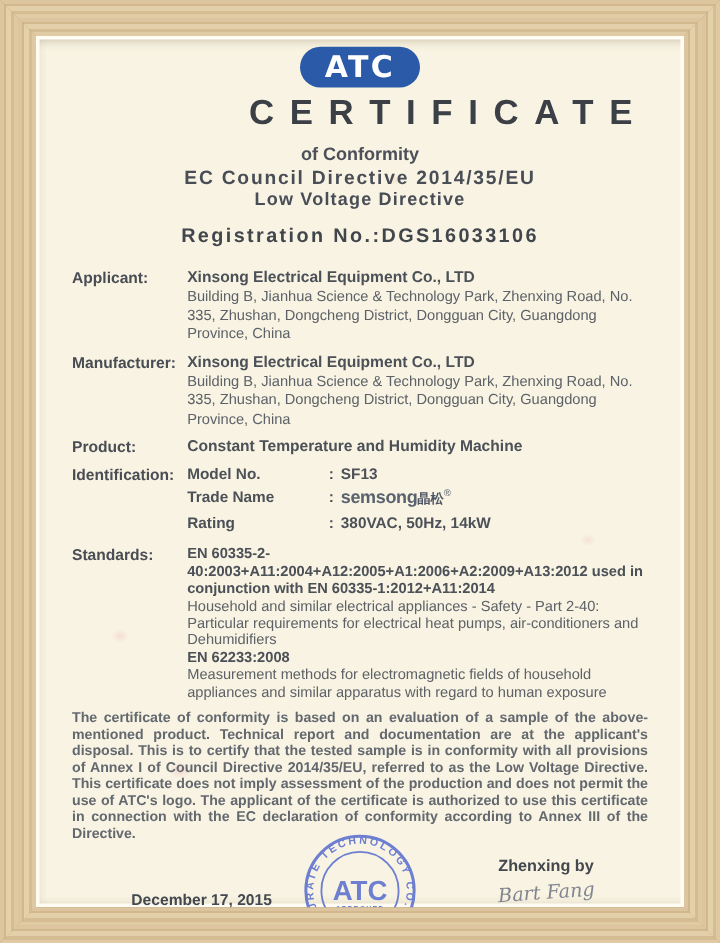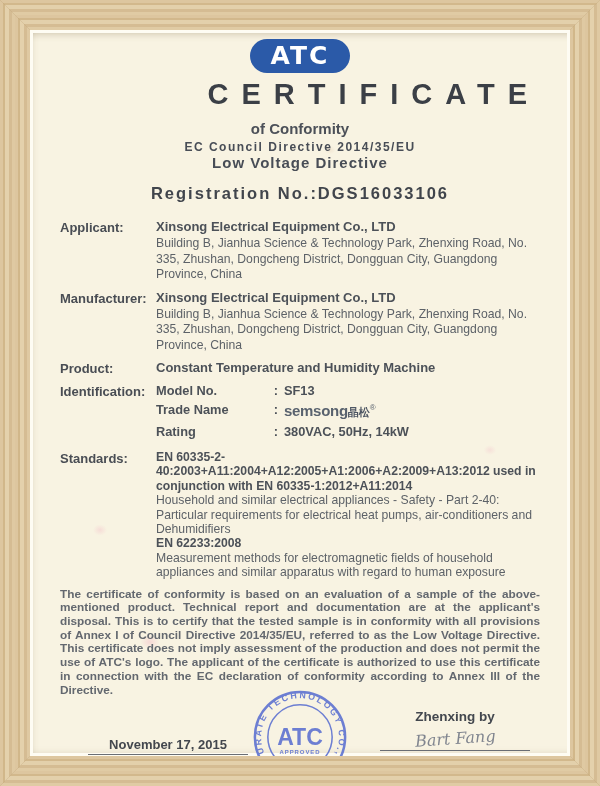--- a/index.html
+++ b/index.html
@@ -31,21 +31,21 @@
     padding:0 30px; overflow:hidden; color:#4a4e55; }
 
   
   .logo-row { margin-top:9px; text-align:center; }
   .atc-pill { display:inline-block; background:#2b5aa8; color:#fff; border-radius:18px;
     width:100px; height:34px; line-height:34px; font-size:25px; font-weight:bold;
     letter-spacing:2px; font-family:"DejaVu Sans", sans-serif; }
   .cert-title { margin-top:5px; text-align:right; font-size:29px; font-weight:bold;
     color:#3b3f46; letter-spacing:13px; text-indent:13px; }
   .subtitle { margin-top:9px; text-align:center; font-size:15px; font-weight:bold; color:#4c5058; }
-  .directive1 { margin-top:3px; text-align:center; font-size:12px; font-weight:bold;
+  .directive1 { margin-top:3px; text-align:center; font-size:16px; font-weight:bold;
     letter-spacing:1.5px; color:#484d56; }
   .directive2 { text-align:center; font-size:15px; font-weight:bold; letter-spacing:1px; color:#484d56; }
   .registration { margin-top:13px; text-align:center; font-size:16.5px; font-weight:bold;
     letter-spacing:2px; color:#41454c; }
 
   
   .fields { margin-top:16px; }
   .frow { display:grid; grid-template-columns:96px 1fr; margin-bottom:7px; }
   .flabel { font-size:13px; font-weight:bold; color:#494d54; padding-top:1px; }
   .fname { font-size:13px; font-weight:bold; color:#4c5158; }
@@ -157,21 +157,21 @@
           <div class="std-line std-bold">EN 62233:2008</div>
           <div class="std-line">Measurement methods for electromagnetic fields of household appliances and similar apparatus with regard to human exposure</div>
         </div>
       </div>
     </div>
 
     <div class="body-par">The certificate of conformity is based on an evaluation of a sample of the above-mentioned product. Technical report and documentation are at the applicant's disposal. This is to certify that the tested sample is in conformity with all provisions of Annex I of Council Directive 2014/35/EU, referred to as the Low Voltage Directive. This certificate does not imply assessment of the production and does not permit the use of ATC's logo. The applicant of the certificate is authorized to use this certificate in connection with the EC declaration of conformity according to Annex III of the Directive.</div>
 
     <div class="signoff">
       <div class="date-block">
-        <div class="date-value">November 17, 2015</div>
+        <div class="date-value">December 17, 2015</div>
 
       </div>
 
       <div class="stamp-wrap">
         <svg viewBox="0 0 100 100" width="96" height="96">
           <circle cx="50" cy="50" r="47" fill="none" stroke="#5a6fd0" stroke-width="2.6"></circle>
           <circle cx="50" cy="50" r="33.5" fill="none" stroke="#5a6fd0" stroke-width="1.6"></circle>
           <defs>
             <path id="ringpath" d="M 50 90.5 A 40.5 40.5 0 1 1 50.01 90.5"></path>
           </defs>

